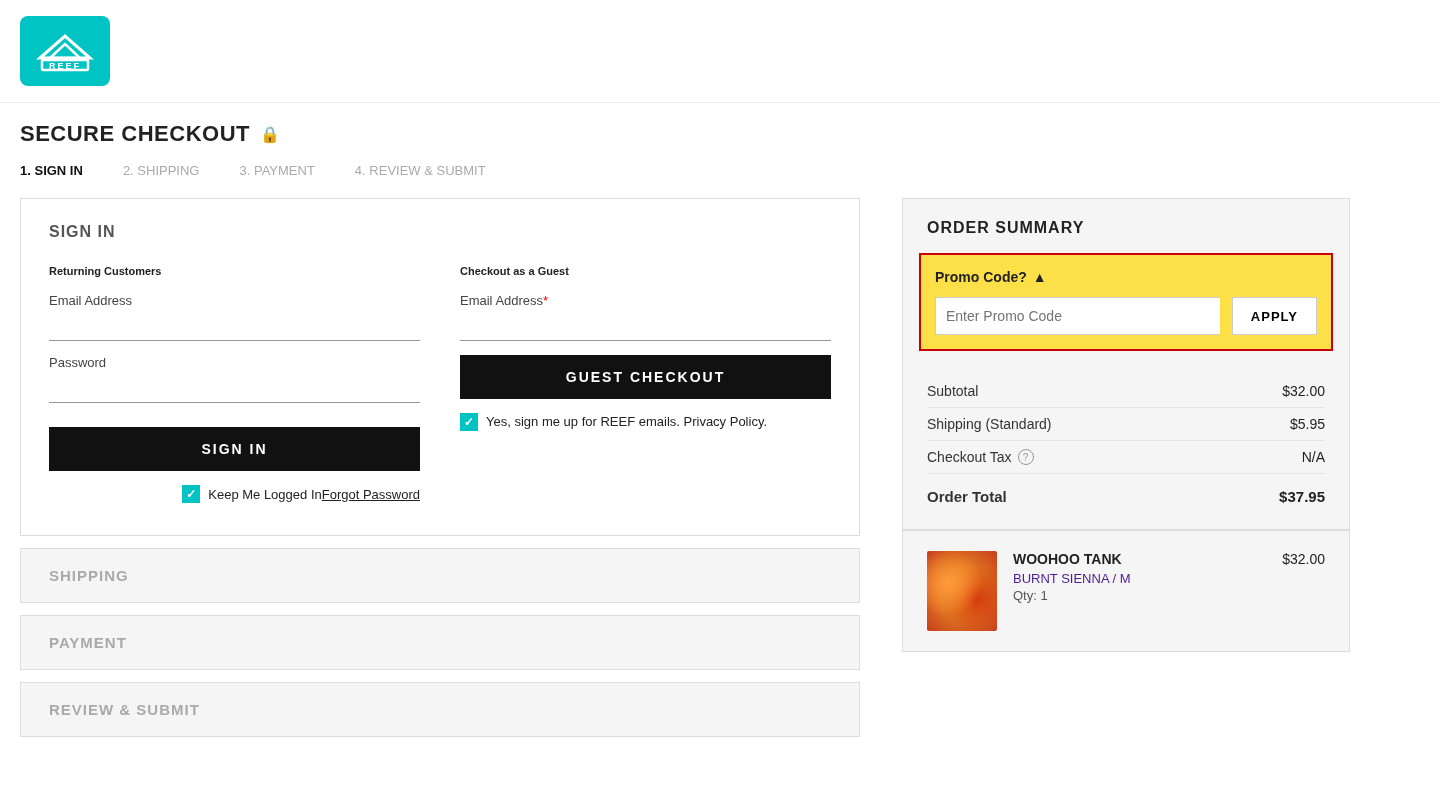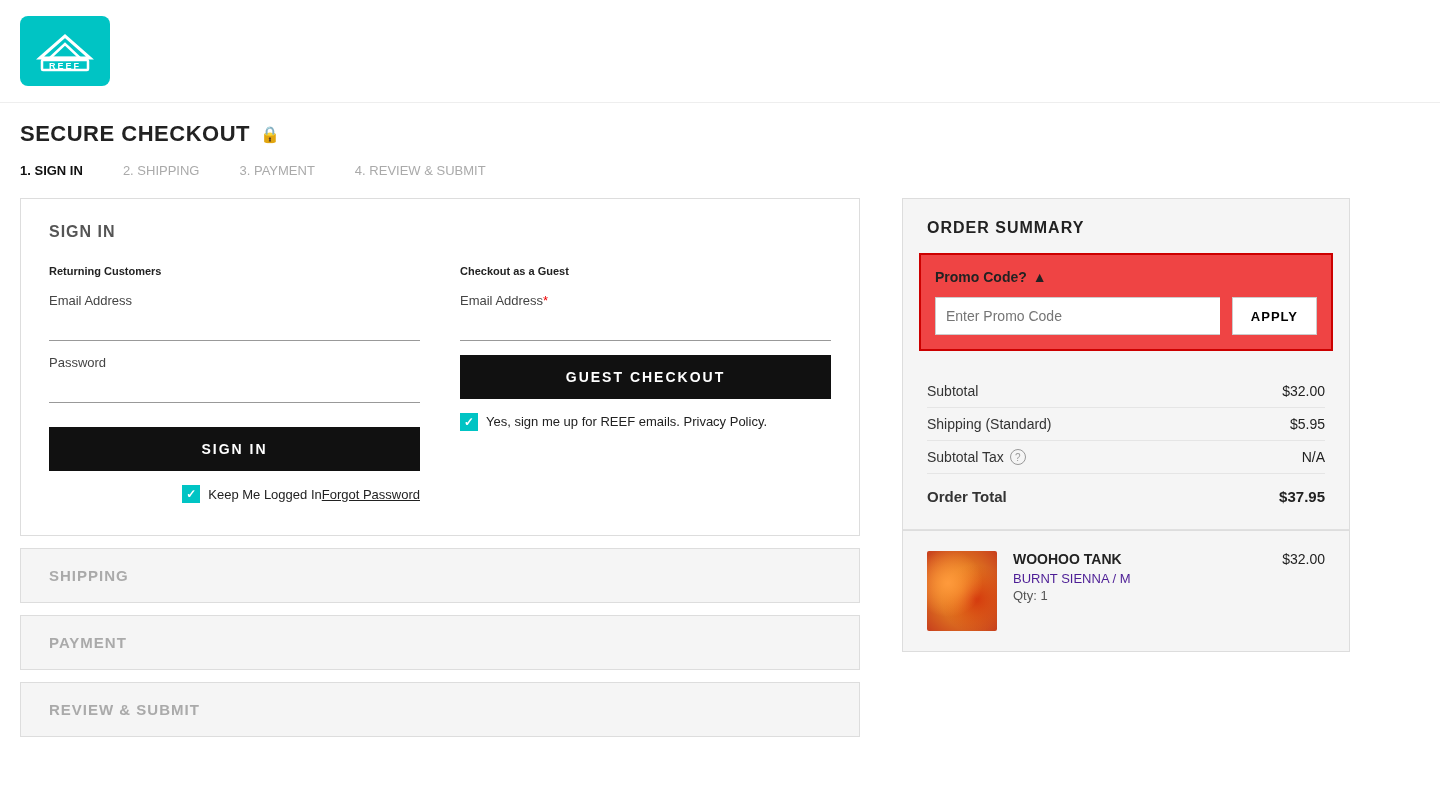--- a/index.html
+++ b/index.html
@@ -51,21 +51,21 @@
     .optin-row { display: flex; align-items: flex-start; gap: 8px; font-size: 13px; }
     .optin-text { line-height: 1.4; }
     
     .collapsed-section { padding: 18px 28px; border: 1px solid #ddd; background: #f5f5f5; }
     .collapsed-title { font-size: 15px; color: #aaa; font-weight: bold; letter-spacing: 1px; }
     
     
     .order-summary-card { border: 1px solid #ddd; background: #f5f5f5; padding: 0; }
     .order-summary-header { padding: 20px 24px 16px 24px; font-size: 16px; font-weight: bold; letter-spacing: 1px; }
     
-    .promo-section { border: 2px solid #cc0000; margin: 0 16px 16px 16px; padding: 14px; background: #ef4444; }
+    .promo-section { border: 2px solid #cc0000; margin: 0 16px 16px 16px; padding: 14px; background: #fde047; }
     .promo-label { font-size: 14px; font-weight: bold; margin-bottom: 12px; display: flex; align-items: center; gap: 6px; }
     .promo-input-row { display: flex; gap: 12px; }
     .promo-input { flex: 1; border: 1px solid #ccc; border-right: none; padding: 10px 10px; font-size: 14px; outline: none; }
     .promo-apply-btn { background: #fff; border: 1px solid #ccc; padding: 10px 18px; font-size: 13px; font-weight: bold; letter-spacing: 1px; cursor: pointer; white-space: nowrap; }
     
     .order-totals { padding: 8px 24px 16px 24px; }
     .total-row { display: flex; justify-content: space-between; align-items: center; padding: 8px 0; font-size: 14px; border-bottom: 1px solid #e5e5e5; }
     .total-row:last-child { border-bottom: none; }
     .total-row.order-total { font-weight: bold; font-size: 15px; padding-top: 14px; border-bottom: none; }
     .total-label { color: #333; display: flex; align-items: center; gap: 6px; }
@@ -206,21 +206,21 @@
         <div class="total-row">
           <span class="total-label">Subtotal</span>
           <span>$32.00</span>
         </div>
         <div class="total-row">
           <span class="total-label">Shipping (Standard)</span>
           <span>$5.95</span>
         </div>
         <div class="total-row">
           <span class="total-label">
-            <span>Subtotal Tax</span>
+            <span>Checkout Tax</span>
             <span class="info-circle">?</span>
           </span>
           <span>N/A</span>
         </div>
         <div class="total-row order-total">
           <span class="total-label">Order Total</span>
           <span>$37.95</span>
         </div>
       </div>
 

